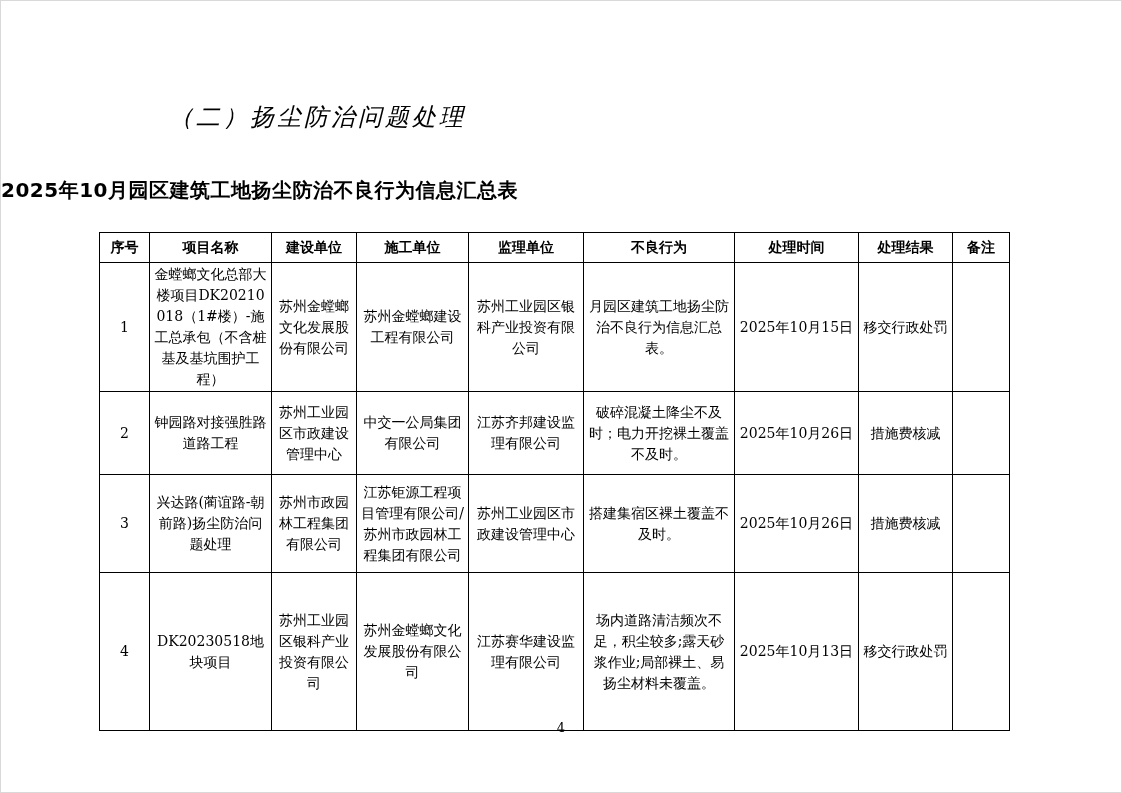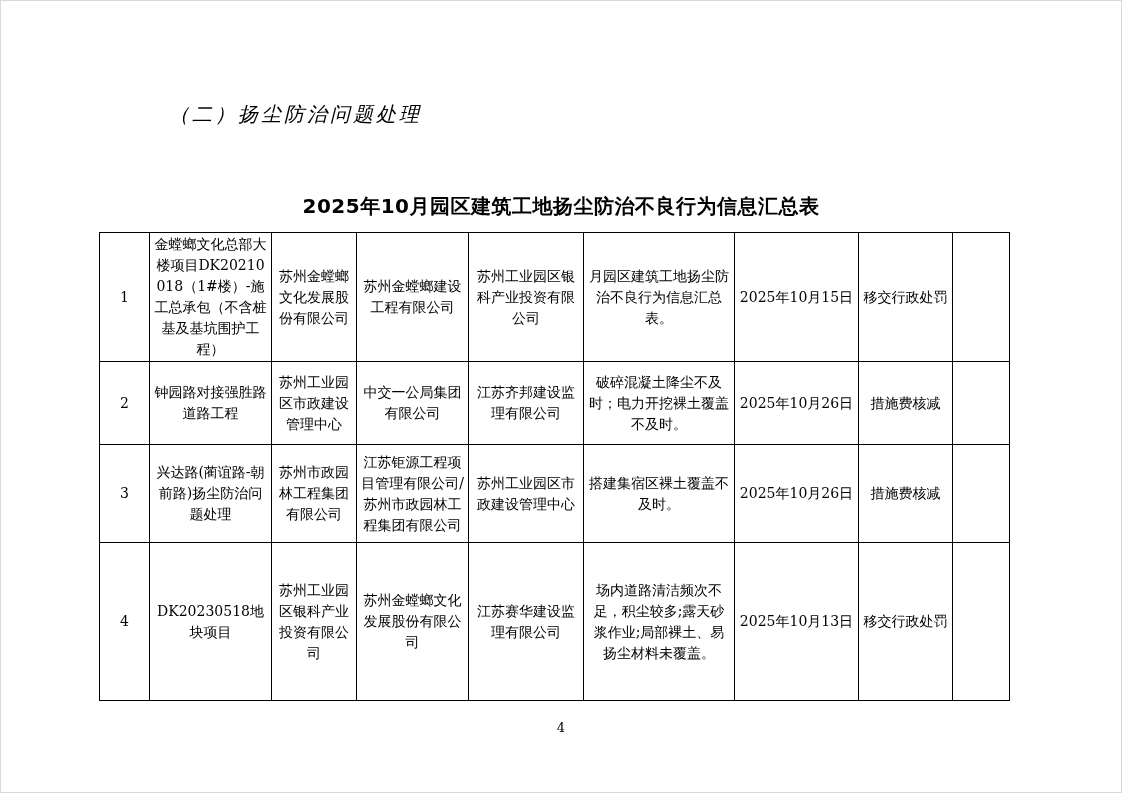--- a/index.html
+++ b/index.html
@@ -11,36 +11,34 @@
     font-family: "DejaVu Serif", "Liberation Serif", serif;
     color: #000000;
     box-sizing: border-box;
     border: 1px solid #d9d9d9;
     overflow: hidden;
   }
   .section-heading {
     position: absolute;
     left: 168px;
     top: 100px;
-    font-size: 20px;
+    font-size: 24px;
     font-style: italic;
     letter-spacing: 3px;
     font-family: Liberation Sans, sans-serif;
   }
   .doc-title {
     position: absolute;
     left: 0;
     top: 176px;
     width: 100%;
-    text-align: center;
     font-size: 20px;
     font-weight: bold;
     letter-spacing: 0.5px;
     font-family: "DejaVu Sans", "Liberation Sans", sans-serif;
-    margin-top: 16px;
   }
   table.summary {
     position: absolute;
     left: 98px;
     top: 231px;
     width: 910px;
     border-collapse: collapse;
     table-layout: fixed;
   }
   table.summary th,
@@ -87,20 +85,31 @@
       <col style="width:122px">
       <col style="width:85px">
     <col style="width:112px">
       <col style="width:115px">
       <col style="width:151px">
     <col style="width:124px">
       <col style="width:94px">
       <col style="width:57px">
   </colgroup>
   <tbody>
+    <tr class="hdr">
+      <th>序号</th>
+      <th>项目名称</th>
+      <th>建设单位</th>
+      <th>施工单位</th>
+      <th>监理单位</th>
+      <th>不良行为</th>
+      <th>处理时间</th>
+      <th>处理结果</th>
+      <th>备注</th>
+    </tr>
 
     <tr class="row-1">
       <td>1</td>
       <td>金螳螂文化总部大楼项目DK20210018（1#楼）-施工总承包（不含桩基及基坑围护工程）</td>
       <td>苏州金螳螂文化发展股份有限公司</td>
       <td>苏州金螳螂建设工程有限公司</td>
       <td>苏州工业园区银科产业投资有限公司</td>
       <td>月园区建筑工地扬尘防治不良行为信息汇总表。</td>
       <td>2025年10月15日</td>
       <td>移交行政处罚</td>

